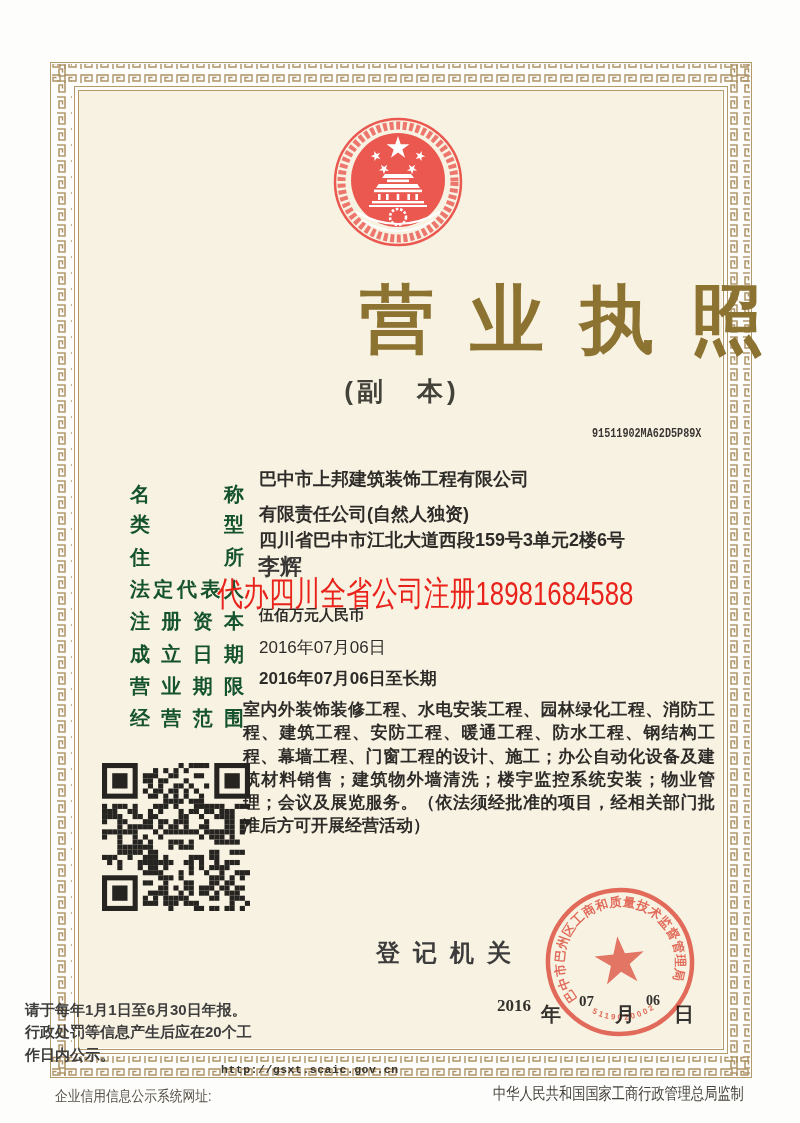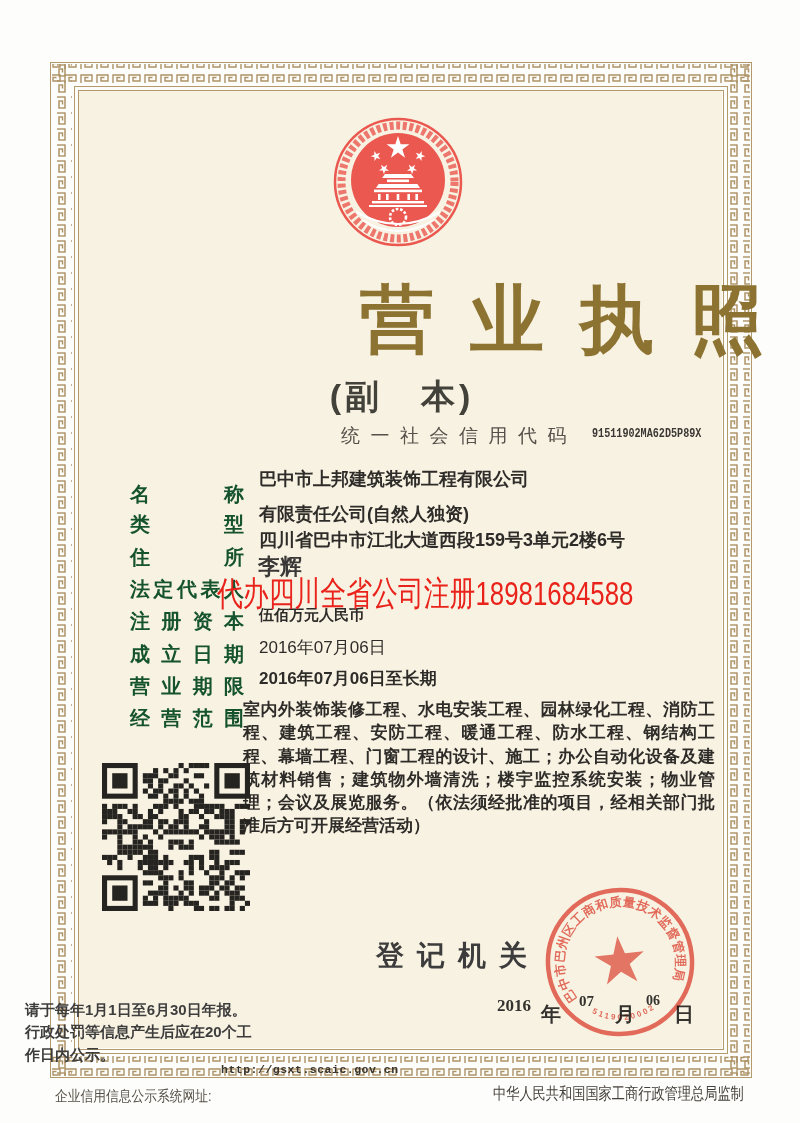--- a/index.html
+++ b/index.html
@@ -12,21 +12,21 @@
     background:#fdfdfb;
     font-family:"Liberation Sans","DejaVu Sans",sans-serif;color:var(--ink);
   }
   svg.frame{position:absolute;left:0;top:0;z-index:0}
   .layer{position:absolute;left:0;top:0;width:800px;height:1123px;z-index:2}
 
   .title{position:absolute;left:0;right:0;top:279px;text-align:right;
     font-size:74px;font-weight:700;color:var(--gold);letter-spacing:36px;padding-left:36px;
     font-family:"Liberation Sans",sans-serif;line-height:1.1}
   .subtitle{position:absolute;left:0;right:0;top:374px;text-align:center;
-    font-size:34px;font-weight:600;color:#42423a;letter-spacing:4px;padding-left:4px}
+    font-size:26px;font-weight:600;color:#42423a;letter-spacing:4px;padding-left:4px}
   .cc-label{position:absolute;left:341px;top:423px;font-size:19px;font-weight:500;
     color:#55504a;letter-spacing:10.5px;white-space:nowrap}
   .cc-code{position:absolute;left:592px;top:426px;font-size:13.5px;font-weight:700;
     font-family:"Liberation Mono","DejaVu Sans Mono",monospace;color:#3a3734;
     transform:scaleX(.75);transform-origin:left top;white-space:nowrap}
 
   .fl{position:absolute;left:130px;width:114px;font-size:20px;font-weight:600;color:#14532d;
       text-align:justify;text-align-last:justify;line-height:1.2}
   .fl1{top:482px}.fl2{top:512px}.fl3{top:545px}.fl4{top:577px}
   .fl5{top:609px}.fl6{top:642px}.fl7{top:674px}.fl8{top:706px}
@@ -38,21 +38,21 @@
   .fv6{top:636px;font-size:17px;font-weight:400}
   .fv7{top:667px;font-size:17px;font-weight:700}
   .fv8{top:698px;left:243px;width:472px;font-size:17px;line-height:23.3px;
        white-space:normal;text-align:justify;font-weight:600}
 
   .watermark{position:absolute;left:217px;top:571px;font-size:34px;font-weight:500;
     color:var(--wm);white-space:nowrap;transform:scaleX(.76);transform-origin:left top;z-index:4}
 
   #qr{position:absolute;left:102px;top:763px;z-index:2}
 
-  .reg-label{position:absolute;left:376px;top:937px;font-size:28px;font-weight:600;
+  .reg-label{position:absolute;left:376px;top:937px;font-size:24px;font-weight:600;
     color:#3c3c3c;letter-spacing:13px;white-space:nowrap}
   .date-part{position:absolute;color:#34322e;white-space:nowrap}
   .d-year {left:497px;top:996px;font-size:17px;font-weight:600;font-family:"Liberation Serif","DejaVu Serif",serif}
   .d-yc   {left:541px;top:1001px;font-size:20px;font-weight:600}
   .d-month{left:579px;top:993px;font-size:15px;font-weight:700;font-family:"Liberation Serif","DejaVu Serif",serif}
   .d-mc   {left:615px;top:1001px;font-size:20px;font-weight:600}
   .d-day  {left:646px;top:993px;font-size:14px;font-weight:700;font-family:"Liberation Serif","DejaVu Serif",serif}
   .d-dc   {left:674px;top:1001px;font-size:20px;font-weight:600}
 
   .seal{position:absolute;left:542px;top:884px;z-index:5;mix-blend-mode:multiply;
@@ -121,21 +121,20 @@
       <rect x="39" y="91" width="58" height="2"></rect>
     </g>
     <circle cx="68" cy="103" r="8" fill="none" stroke="#fff" stroke-width="2.6" stroke-dasharray="2.6 1.8"></circle>
     <path d="M26,98 Q68,122 110,98" fill="none" stroke="#fff" stroke-width="2.2"></path>
     <path d="M32,106 Q68,128 104,106" fill="none" stroke="#fff" stroke-width="2"></path>
   </svg>
 
   <div class="title">营业执照</div>
   <div class="subtitle">(副　本)</div>
 
-  <div class="cc-label">统一社会信用代码</div>
   <div class="cc-code">91511902MA62D5P89X</div>
 
   <div class="fl fl1">名称</div>
   <div class="fv fv1">巴中市上邦建筑装饰工程有限公司</div>
   <div class="fl fl2">类型</div>
   <div class="fv fv2">有限责任公司(自然人独资)</div>
   <div class="fl fl3">住所</div>
   <div class="fv fv3">四川省巴中市江北大道西段159号3单元2楼6号</div>
   <div class="fl fl4">法定代表人</div>
   <div class="rep-name">李辉</div>

